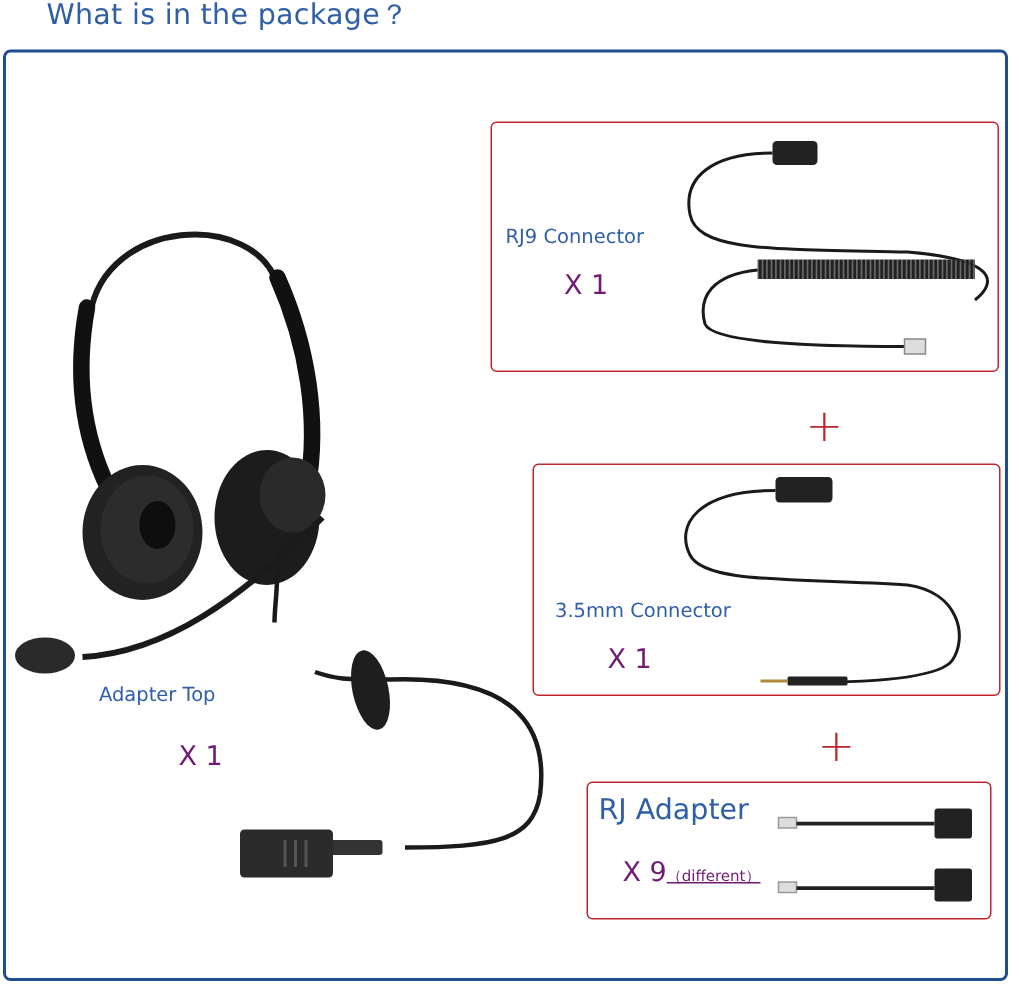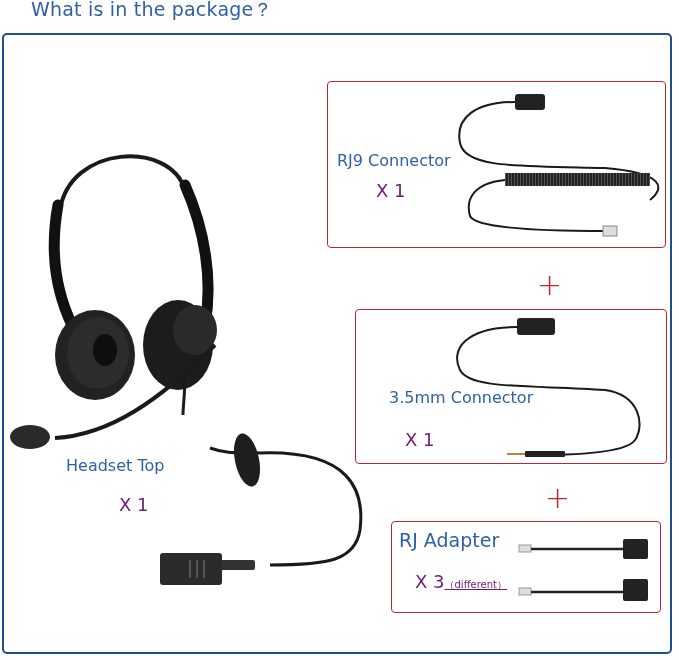--- a/index.html
+++ b/index.html
@@ -1,20 +1,20 @@
 <!DOCTYPE html>
 <html><head>
 <meta charset="utf-8">
 <style>
   html, body { margin:0; padding:0; background:#ffffff; }
   body { width:679px; height:660px; position:relative; overflow:hidden; font-family:"DejaVu Sans", sans-serif; }
   .title { position:absolute; left:31px; top:-3px; font-size:19px; color:#2f5fa7; letter-spacing:0.2px; }
   .frame { position:absolute; left:2px; top:33px; width:670px; height:621px; border:2.5px solid #1f4e8c; border-radius:5px; box-sizing:border-box; }
   .box { position:absolute; border:1.5px solid #c0262d; border-radius:4px; box-sizing:border-box; }
-  .lbl { position:absolute; font-size:16px; color:#2f5fa7; white-space:nowrap; }
+  .lbl { position:absolute; font-size:13px; color:#2f5fa7; white-space:nowrap; }
   .qty { position:absolute; font-size:18px; color:#701a75; white-space:nowrap; }
   .small { font-size:10px;text-decoration:underline; }
   .plus { position:absolute; font-size:30px; color:#c0262d; line-height:1; font-weight:300; }
   svg { position:absolute; overflow:visible; }
 </style>
 </head>
 <body>
 
 <div class="title">What is in the package？</div>
 
@@ -42,21 +42,21 @@
 <svg width="220" height="180" style="left:150px;top:420px;">
   <path d="M60 28 C 80 35, 90 32, 110 33 C 200 30, 215 70, 210 110 C 205 140, 180 145, 120 145" stroke="#1a1a1a" stroke-width="3" fill="none"></path>
   <ellipse cx="97" cy="40" rx="12" ry="27" fill="#1e1e1e" transform="rotate(-12 97 40)"></ellipse>
   <rect x="70" y="140" width="35" height="10" fill="#333" rx="2"></rect>
   <rect x="10" y="133" width="62" height="32" fill="#2b2b2b" rx="3"></rect>
   <line x1="40" y1="140" x2="40" y2="158" stroke="#555" stroke-width="2"></line>
   <line x1="47" y1="140" x2="47" y2="158" stroke="#555" stroke-width="2"></line>
   <line x1="54" y1="140" x2="54" y2="158" stroke="#555" stroke-width="2"></line>
 </svg>
 
-<div class="lbl" style="left:66px;top:456px;">Headset Top</div>
+<div class="lbl" style="left:66px;top:456px;">Adapter Top</div>
 <div class="qty" style="left:119px;top:494px;">X 1</div>
 
 <div class="box" style="left:327px;top:81px;width:339px;height:167px;"></div>
 <div class="lbl" style="left:337px;top:151px;">RJ9 Connector</div>
 <div class="qty" style="left:376px;top:180px;">X 1</div>
 <svg width="210" height="160" style="left:455px;top:88px;">
   <rect x="60" y="6" width="30" height="16" fill="#222" rx="3"></rect>
   <path d="M60 14 C 20 14, 0 30, 5 55 C 10 80, 60 78, 150 80 C 210 85, 210 100, 195 112" stroke="#1a1a1a" stroke-width="2" fill="none"></path>
   <rect x="50" y="85" width="145" height="13" fill="url(#coil)"></rect>
   <path d="M50 92 C 20 95, 10 110, 15 128 C 20 140, 80 143, 150 143" stroke="#1a1a1a" stroke-width="2" fill="none"></path>
@@ -65,35 +65,35 @@
     <pattern id="coil" width="3" height="13" patternUnits="userSpaceOnUse">
       <rect width="2" height="13" fill="#222"></rect>
         <rect x="2" width="1" height="13" fill="#555"></rect>
     </pattern>
   </defs>
 </svg>
 
 <div class="plus" style="left:537px;top:270px;">+</div>
 
 <div class="box" style="left:355px;top:309px;width:312px;height:155px;"></div>
-<div class="lbl" style="left:370px;top:388px;margin-left:19px;">3.5mm Connector</div>
+<div class="lbl" style="left:370px;top:400px;">3.5mm Connector</div>
 <div class="qty" style="left:405px;top:429px;">X 1</div>
 <svg width="200" height="150" style="left:455px;top:315px;">
   <rect x="62" y="3" width="38" height="17" fill="#222" rx="3"></rect>
   <path d="M62 12 C 10 12, -5 35, 5 55 C 15 75, 80 70, 150 75 C 185 80, 190 110, 180 125 C 170 140, 100 140, 80 140" stroke="#1a1a1a" stroke-width="2" fill="none"></path>
   <rect x="70" y="136" width="40" height="6" fill="#222" rx="1"></rect>
   <line x1="52" y1="139" x2="70" y2="139" stroke="#b08a3c" stroke-width="2"></line>
 </svg>
 
 <div class="plus" style="left:545px;top:483px;">+</div>
 
 <div class="box" style="left:391px;top:521px;width:270px;height:92px;"></div>
 <div class="lbl" style="left:399px;top:529px;font-size:19px;">RJ Adapter</div>
 <div class="qty" style="left:415px;top:571px;">
-  <span>X 3</span><span class="small">（different）</span>
+  <span>X 9</span><span class="small">（different）</span>
 </div>
 <svg width="140" height="70" style="left:515px;top:537px;">
   <rect x="4" y="8" width="12" height="7" fill="#ddd" stroke="#999" stroke-width="1"></rect>
   <line x1="16" y1="12" x2="108" y2="12" stroke="#222" stroke-width="2.5"></line>
   <rect x="108" y="2" width="25" height="20" fill="#222" rx="2"></rect>
   <rect x="4" y="51" width="12" height="7" fill="#ddd" stroke="#999" stroke-width="1"></rect>
   <line x1="16" y1="55" x2="108" y2="55" stroke="#222" stroke-width="2.5"></line>
   <rect x="108" y="42" width="25" height="22" fill="#222" rx="2"></rect>
 </svg>
 

